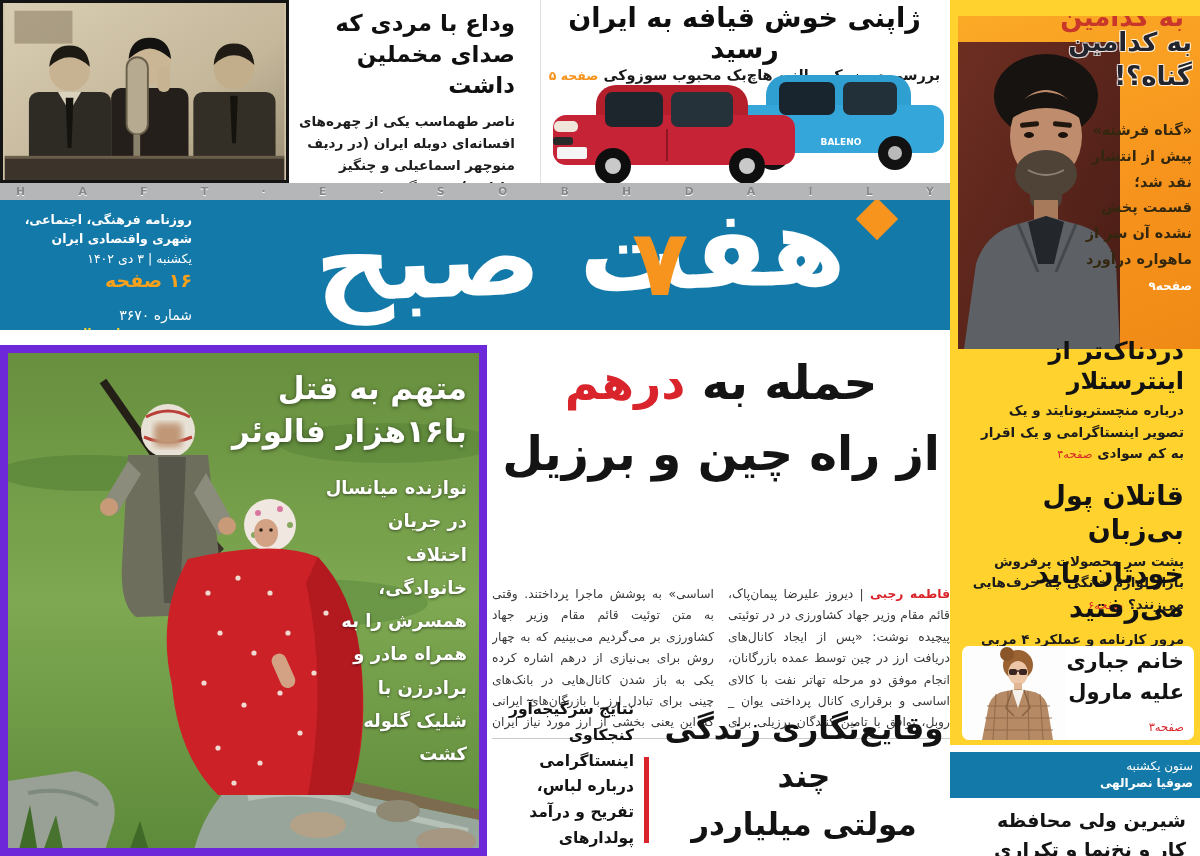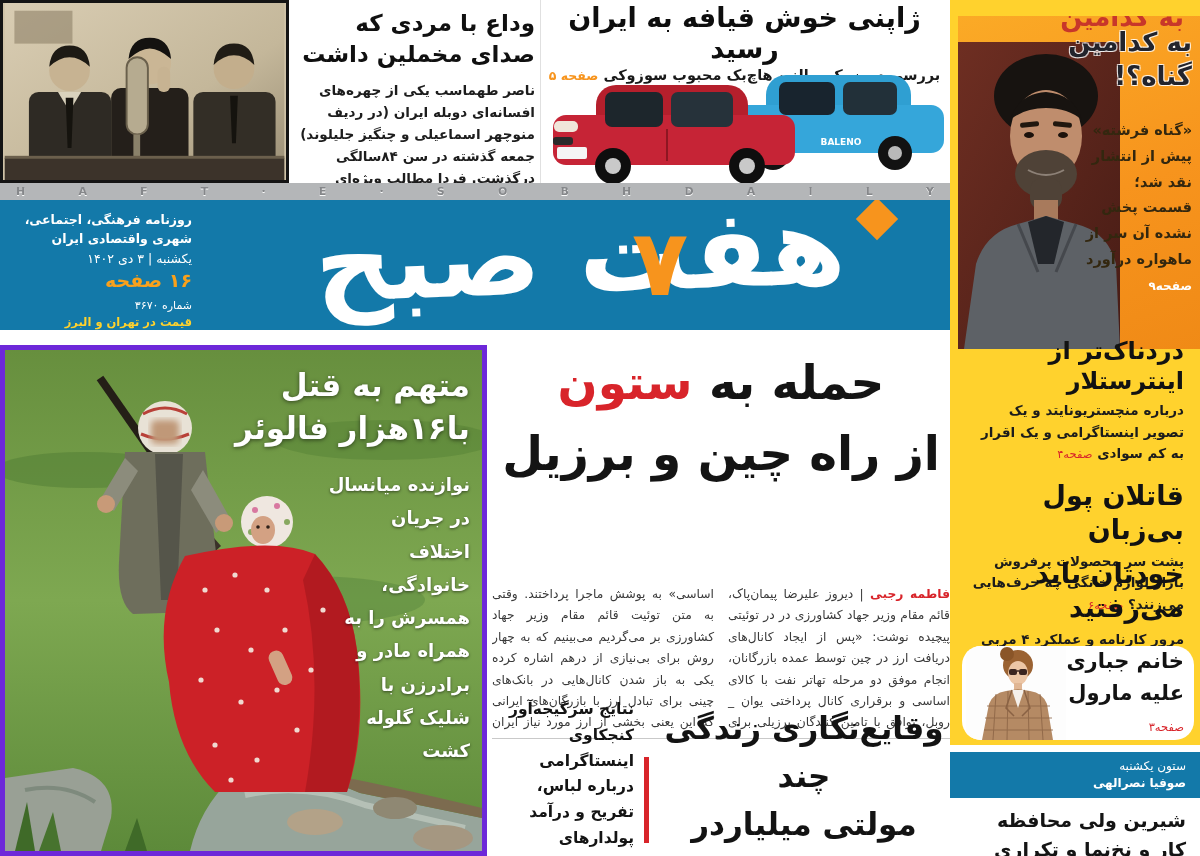--- a/index.html
+++ b/index.html
@@ -4,21 +4,21 @@
 <style>
   *{box-sizing:border-box;margin:0;padding:0}
   html,body{background:#e9e9e9}
   body{font-family:"DejaVu Sans",sans-serif;}
   #page{position:relative;width:1200px;height:856px;background:#fff;margin:0 auto;overflow:hidden;}
 
   
   .bw-photo{position:absolute;left:0;top:0;width:289px;height:183px;border:3px solid #141414;background:#cfc2a6;overflow:hidden}
 
   
-  .obit{position:absolute;left:293px;top:2px;width:246px;height:181px;direction:rtl;text-align:right;padding:6px 4px 0 4px;overflow:hidden}
+  .obit{position:absolute;left:293px;top:2px;width:246px;height:181px;direction:rtl;text-align:right;padding:6px 24px 0 4px;overflow:hidden}
   .obit-h{font-size:23px;font-weight:bold;color:#101010;line-height:1.35}
   .obit-b{margin-top:9px;font-size:13.6px;font-weight:bold;color:#1d1d1d;line-height:1.62}
 
   
   .cars{position:absolute;left:540px;top:0;width:408px;height:185px;overflow:hidden;border-left:1px solid #e0e0e0}
   .cars-h{direction:rtl;text-align:center;font-size:27px;font-weight:bold;color:#0e0e0e;margin-top:2px}
   .cars-sub{direction:rtl;text-align:center;font-size:14.5px;font-weight:bold;color:#191919;margin-top:3px}
   .cars-sub .pref{color:#f7941d;font-size:12.5px}
   .cars-svg{position:absolute;left:0;bottom:-4px;width:408px;height:140px}
 
@@ -35,30 +35,30 @@
   .obox-page{color:#fff;font-size:12px}
 
   
   .gstrip{position:absolute;left:0;top:183px;width:950px;height:17px;background:#b4b6b8;display:flex;justify-content:space-between;align-items:center;padding:0 16px}
   .gstrip span{font-size:11px;font-weight:bold;color:#85878a;text-shadow:0 1px 0 #fbfbfb}
   .banner{position:absolute;left:0;top:200px;width:950px;height:130px;background:#1379a9;overflow:hidden}
   .mast-info{position:absolute;right:758px;left:20px;top:11px;direction:rtl;text-align:right;color:#fff}
   .mast-info .t1,.mast-info .t2{font-size:12.5px;font-weight:bold;line-height:1.5}
   .mast-info .dt{font-size:12.5px;margin-top:2px}
   .mast-info .pg{font-size:19px;font-weight:bold;color:#f9a11b;margin-top:3px}
-  .mast-info .iss{font-size:11px;margin-top:8px}
+  .mast-info .iss{font-size:14px;margin-top:16px}
   .price{font-size:11.5px;font-weight:bold;color:#ffd22d;margin-top:3px}
   .price b{font-size:17px}
   .logo-wrap{position:absolute;left:240px;top:0;right:0;bottom:0;overflow:hidden}
   .logo-txt{position:absolute;left:0;right:30px;top:-4px;text-align:center;color:#fff;font-size:108px;font-weight:bold;line-height:1.1;transform:rotate(-2deg)}
   .logo-seven{position:absolute;left:392px;top:18px;color:#f7941d;font-size:92px;font-weight:bold;line-height:1;z-index:3}
   .logo-diamond{position:absolute;left:622px;top:4px;width:30px;height:30px;background:#f7941d;transform:rotate(45deg);z-index:3}
 
   
-  .crime{position:absolute;left:0;top:345px;width:487px;height:511px;border:5px solid #6d28d9;background:#6f9c46;overflow:hidden}
+  .crime{position:absolute;left:0;top:345px;width:487px;height:511px;border:8px solid #6d28d9;background:#6f9c46;overflow:hidden}
   .crime-h{position:absolute;top:14px;right:12px;direction:rtl;text-align:right;color:#fff;font-size:31px;font-weight:bold;line-height:1.4;z-index:2;text-shadow:0 1px 4px rgba(0,0,0,.55)}
   .crime-cap{position:absolute;top:118px;right:12px;width:146px;direction:rtl;text-align:right;color:#fff;font-size:18px;font-weight:bold;line-height:1.85;z-index:2;text-shadow:0 1px 3px rgba(0,0,0,.55)}
   .crime-svg{position:absolute;left:0;top:0;width:477px;height:501px}
 
   
   .lead-h{position:absolute;left:492px;top:348px;width:458px;direction:rtl;text-align:center;font-size:47px;font-weight:bold;color:#141414;line-height:1.5;letter-spacing:-1px}
   .lead-h .red{color:#d8242a}
   .lead-sub{position:absolute;left:492px;top:506px;width:458px;direction:rtl;text-align:center;font-size:19px;font-weight:bold;color:#101010;line-height:1.6}
   .lead-body{position:absolute;left:492px;top:584px;width:458px;height:148px;display:flex;direction:rtl;gap:14px;overflow:hidden}
   .lead-col{flex:1;font-size:12.3px;color:#3a3a3a;text-align:justify;line-height:1.74;direction:rtl}
@@ -75,27 +75,27 @@
   .yitem{position:absolute;left:958px;width:236px;direction:rtl;text-align:right;padding:0 10px 0 6px;overflow:hidden}
   .yitem .yh{font-weight:bold;color:#121212;line-height:1.25}
   .yitem .ys{font-size:13.5px;font-weight:bold;color:#1c1c1c;line-height:1.6;margin-top:4px}
   .pref-r{color:#d8242a;font-size:11.5px;font-weight:normal}
   .yi0{top:336px}.yi0 .yh{font-size:24px}
   .yi1{top:420px}.yi1 .yh{font-size:27px}
   .yi2{top:479px}.yi2 .yh{font-size:27px}
   .yi3{top:557px}.yi3 .yh{font-size:27px}
 
   
-  .mcard{position:absolute;left:962px;top:646px;width:232px;height:94px;background:#fff;border-radius:19px;overflow:hidden;display:flex;direction:rtl;}
+  .mcard{position:absolute;left:962px;top:646px;width:232px;height:94px;background:#fff;border-radius:7px;overflow:hidden;display:flex;direction:rtl;align-items:center}
   .mcard-txt{direction:rtl;text-align:right;padding-right:10px;width:128px}
   .mcard-h{font-size:21px;font-weight:bold;color:#131313;line-height:1.5}
   .mcard-svg{width:100px;height:94px;flex:none}
 
   
-  .sun-strip{position:absolute;left:950px;top:752px;width:250px;height:46px;background:#1379a9;direction:rtl;text-align:right;padding:6px 14px;color:#fff}
+  .sun-strip{position:absolute;left:950px;top:752px;width:250px;height:46px;background:#1379a9;direction:rtl;text-align:right;padding:6px 7px;color:#fff}
   .sun-strip .k1{font-size:12px;line-height:1.4}
   .sun-strip .k2{font-size:12px;font-weight:bold;line-height:1.4}
   .sun-h{position:absolute;left:950px;top:806px;width:250px;direction:rtl;text-align:right;padding:0 14px;font-size:19px;font-weight:bold;color:#141414;line-height:1.55}
 </style>
 </head>
 <body>
 
 <div id="page">
 
   <div class="bw-photo">
@@ -331,21 +331,21 @@
     </svg>
     <div class="crime-h">
       <div>متهم به قتل</div>
       <div>با۱۶هزار فالوئر</div>
     </div>
     <div class="crime-cap">نوازنده میانسال در جریان اختلاف خانوادگی، همسرش را به همراه مادر و برادرزن با شلیک گلوله کشت</div>
   </div>
 
   <div class="lead-h">
     <div>
-      <span>حمله به </span><span class="red">ستون</span>
+      <span>حمله به </span><span class="red">درهم</span>
     </div>
     <div>از راه چین و برزیل</div>
   </div>
   <div class="lead-body">
     <div class="lead-col">
       <span class="byline">فاطمه رجبی</span><span> | </span><span>دیروز علیرضا پیمان‌پاک، قائم مقام وزیر جهاد کشاورزی در در توئیتی پیچیده نوشت: «پس از ایجاد کانال‌های دریافت ارز در چین توسط عمده بازرگانان، انجام موفق دو مرحله تهاتر نفت با کالای اساسی و برقراری کانال پرداختی یوان _ روبل، توافق با تامین کنندگان برزیلی برای دریافت یوان، نیاز به درهم برای کالای اساسی را کاملا مرتفع ساخت.» بلافاصله بعد از این توئیت خبرگزاری‌های نزدیک به دولت با تیتر «بی‌نیازی به درهم برای واردات کالاهای</span>
     </div>
     <div class="lead-col">
       <span>اساسی» به پوشش ماجرا پرداختند. وقتی به متن توئیت قائم مقام وزیر جهاد کشاورزی بر می‌گردیم می‌بینیم که به چهار روش برای بی‌نیازی از درهم اشاره کرده یکی به باز شدن کانال‌هایی در بانک‌های چینی برای تبادل ارز با بازرگان‌های ایرانی که این یعنی بخشی از ارز مورد نیاز ایران برای خرید کالای اساسی به شکل یوان تامین می‌شود، دیگری موفقیت آمیز بودن تهاتر یعنی دادن نفت و گرفتن کالای اساسی که کلا مسئله تامین ارز را برطرف می‌کند. </span>
     </div>

